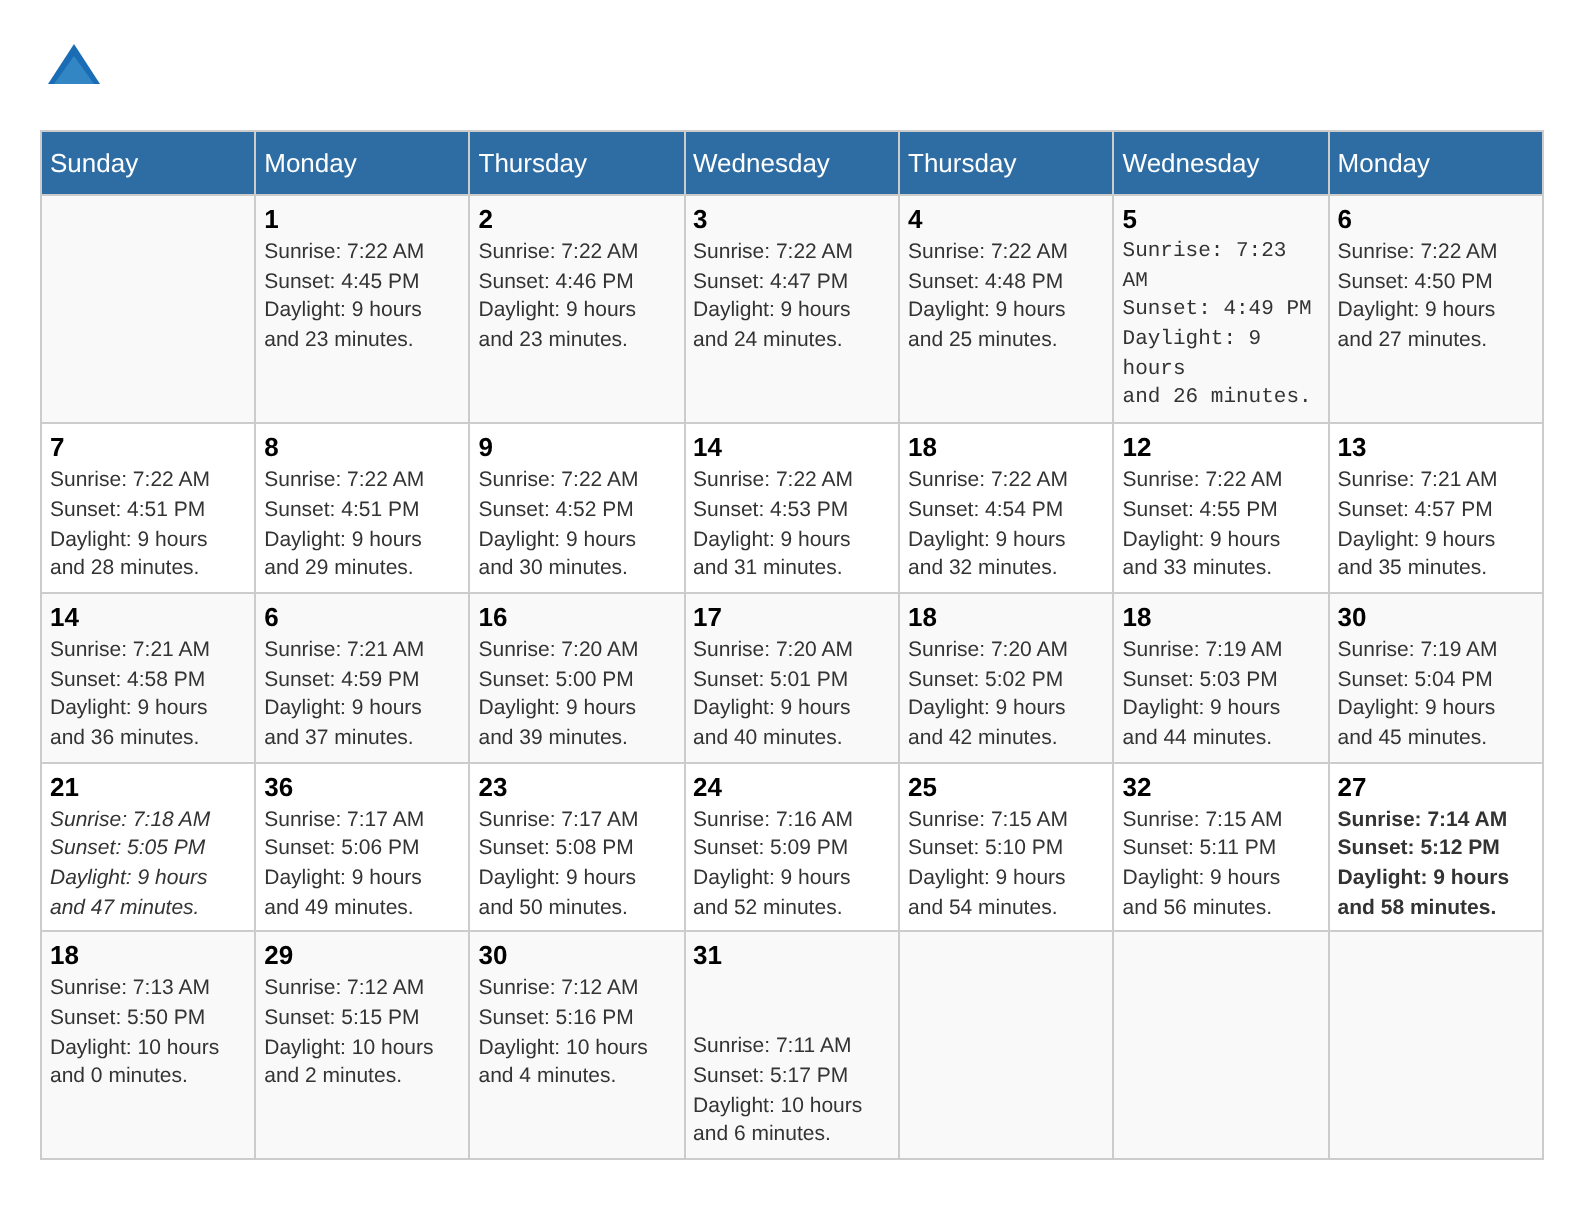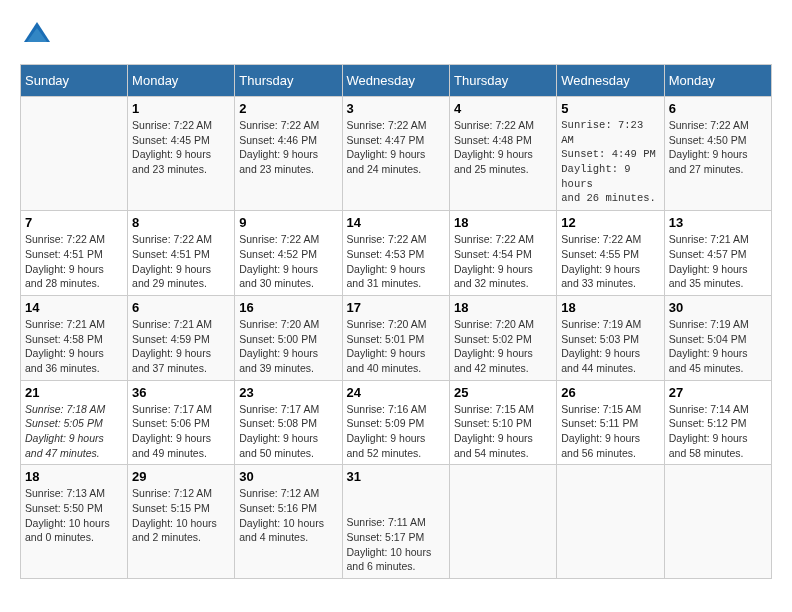--- a/index.html
+++ b/index.html
@@ -298,29 +298,29 @@
 and 52 minutes.</div>
         </td>
         <td>
           <span class="day-num">25</span>
           <div class="day-info" style="white-space: pre-line;">Sunrise: 7:15 AM
 Sunset: 5:10 PM
 Daylight: 9 hours
 and 54 minutes.</div>
         </td>
         <td>
-          <span class="day-num">26</span>
+          <span class="day-num">32</span>
           <div class="day-info" style="white-space: pre-line;">Sunrise: 7:15 AM
 Sunset: 5:11 PM
 Daylight: 9 hours
 and 56 minutes.</div>
         </td>
         <td>
           <span class="day-num">27</span>
-          <div class="day-info" style="white-space: pre-line;">Sunrise: 7:14 AM
+          <div class="day-info" style="white-space: pre-line; font-weight: bold;">Sunrise: 7:14 AM
 Sunset: 5:12 PM
 Daylight: 9 hours
 and 58 minutes.</div>
         </td>
       </tr>
       <tr>
         <td>
           <span class="day-num">18</span>
           <div class="day-info" style="white-space: pre-line;">Sunrise: 7:13 AM
 Sunset: 5:50 PM

